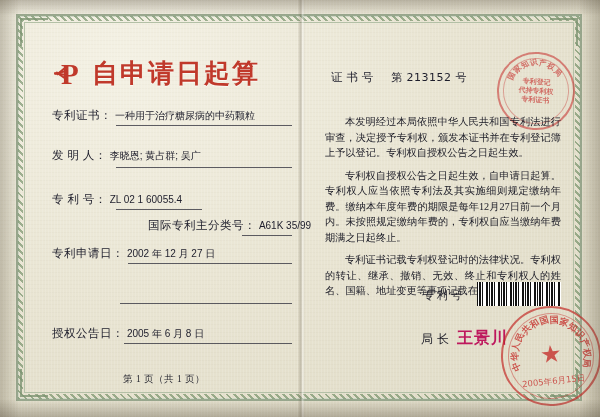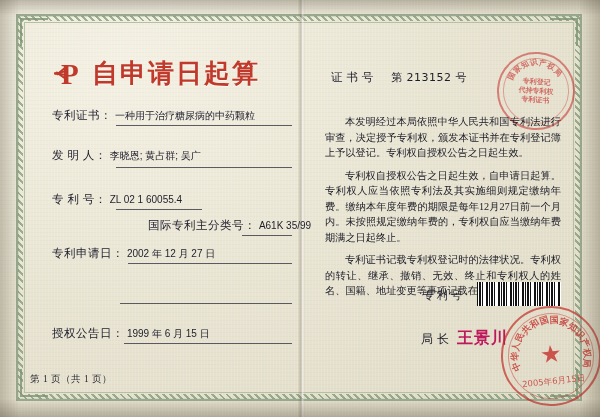--- a/index.html
+++ b/index.html
@@ -152,20 +152,21 @@
   }
   .underline {
     position: absolute;
     height: 1px;
     background: #2b2b38;
     opacity: .75;
   }
   .page-foot {
     position: absolute;
     left: 0; right: 0; bottom: 4px;
+    text-align: center;
     font-size: 9.5px;
     color: #2a2a33;
     letter-spacing: .5px;
   }
 
   
   .right-page {
     position: absolute;
     left: 305px; top: 30px;
     width: 268px; height: 360px;
@@ -347,21 +348,21 @@
     <div class="lfield" style="left:22px; top:216px;">
       <span class="lbl">专利申请日：</span>
       <span class="val">2002 年 12 月 27 日</span>
     </div>
     <div class="underline" style="left:98px; top:233px; width:164px;"></div>
 
     <div class="underline" style="left:90px; top:273px; width:172px;"></div>
 
     <div class="lfield" style="left:22px; top:296px;">
       <span class="lbl">授权公告日：</span>
-      <span class="val">1999 年 6 月 15 日</span>
+      <span class="val">2005 年 6 月 8 日</span>
     </div>
     <div class="underline" style="left:94px; top:313px; width:168px;"></div>
 
     <div class="page-foot">第 1 页（共 1 页）</div>
   </div>
 
   <div class="right-page">
 
     <div class="cert-no-row">
       <span>证 书 号</span>

